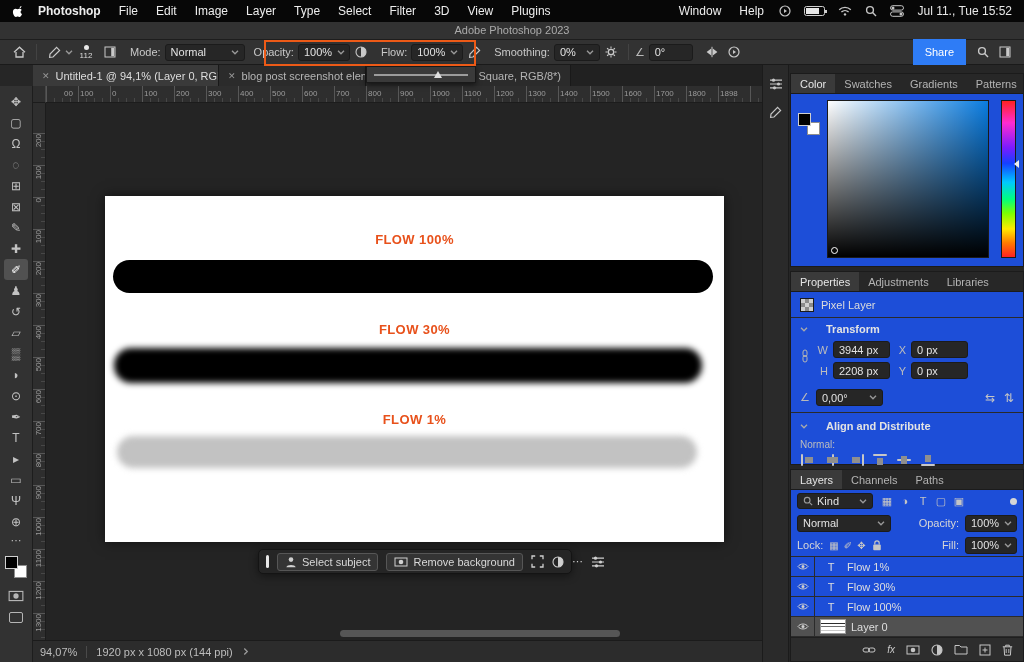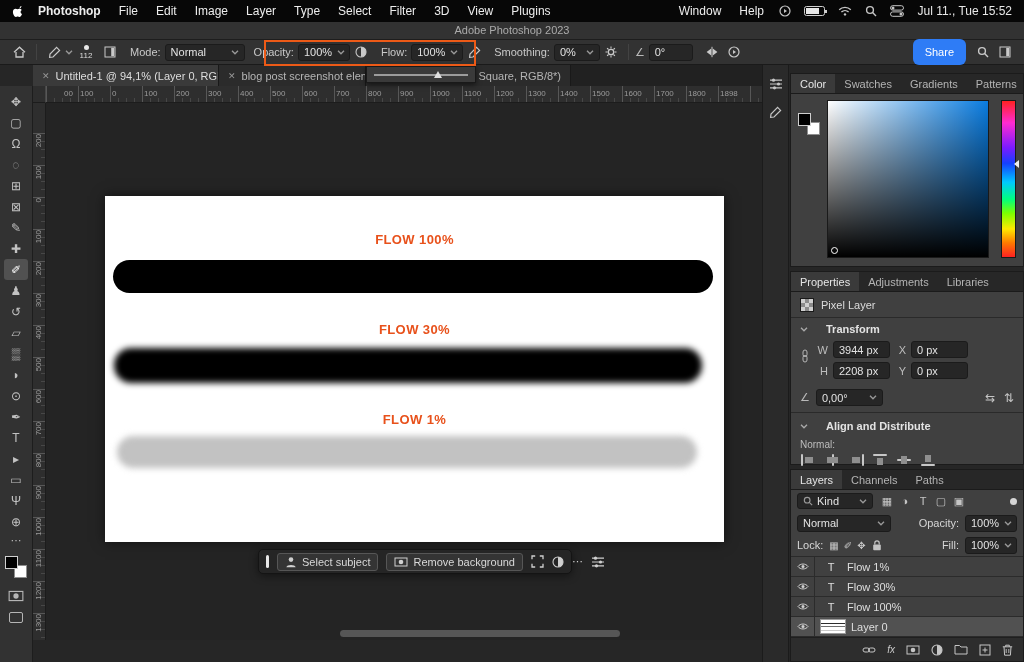--- a/index.html
+++ b/index.html
@@ -31,21 +31,21 @@
   .optionsbar{position:absolute;left:0;top:40px;right:0;height:25px;background:#323232;
               border-bottom:1px solid #1a1a1a;display:flex;align-items:center;padding:0 8px;color:#c9c9c9}
   .fld{display:inline-flex;align-items:center;justify-content:space-between;background:#262626;
        border:1px solid #1b1b1b;border-radius:3px;height:17px;padding:0 5px;color:#e2e2e2;gap:5px;white-space:nowrap}
   .ob-label{margin:0 4px 0 9px;white-space:nowrap}
   .ob-icon{width:22px;height:21px;display:flex;align-items:center;justify-content:center;color:#c9c9c9}
   .vsep{width:1px;height:16px;background:#434343;margin:0 6px;flex:none}
   .brush-size{display:flex;flex-direction:column;align-items:center;justify-content:center;
               font-size:8px;line-height:8px;color:#ddd;width:26px}
   .brush-dot{width:5px;height:5px;border-radius:50%;background:#e8e8e8;margin-bottom:2px}
-  .share-btn{margin-left:auto;background:#2e7cf6;color:#fff;border-radius:6px;height:18px;
+  .share-btn{margin-left:auto;background:#2e7cf6;color:#fff;border-radius:0;height:18px;
              padding:13px 12px;display:flex;align-items:center;font-size:11px}
   .orange-rect{position:absolute;left:264px;top:40px;width:212px;height:26px;border:2px solid #ed5a17;
                z-index:60;pointer-events:none}
   .flow-popup{position:absolute;left:366px;top:66px;width:110px;height:17px;background:#3a3a3a;
               border:1px solid #191919;z-index:55;box-shadow:0 2px 5px rgba(0,0,0,.5)}
   .flow-track{position:absolute;left:7px;right:7px;top:7px;height:2px;background:#9c9c9c}
   .flow-thumb{position:absolute;left:62%;top:4px;width:0;height:0;border-left:4px solid transparent;
               border-right:4px solid transparent;border-bottom:7px solid #dedede}
 
   
@@ -109,21 +109,21 @@
              border-top:1px solid #1b1b1b;display:flex;align-items:center;padding:0 7px;gap:9px;color:#bdbdbd}
   .sb-sep{width:1px;height:12px;background:#4a4a4a}
 
   
   .collapsed{position:absolute;left:762px;top:65px;width:26px;bottom:0;background:#2a2a2a;
              border-left:1px solid #1b1b1b;display:flex;flex-direction:column;align-items:center;
              padding-top:13px;gap:16px;color:#c3c3c3}
 
   
   .rightcol{position:absolute;left:788px;top:65px;width:236px;bottom:0;background:#262626;border-left:1px solid #1b1b1b}
-  .panel{position:absolute;left:1px;width:234px;background:#404040;border:1px solid #1b1b1b}
+  .panel{position:absolute;left:1px;width:234px;background:#1d4ed8;border:1px solid #1b1b1b}
   .panel.colorp{top:8px;height:194px}
   .panel.propsp{top:206px;height:194px}
   .panel.layersp{top:404px;bottom:0}
   .ptabs{height:20px;background:#272727;display:flex;color:#b4b4b4;border-bottom:1px solid #1b1b1b}
   .ptab{padding:0 9px;line-height:20px;white-space:nowrap}
   .ptab.active{background:#3a3a3a;color:#e6e6e6}
   .pbody{position:relative;height:calc(100% - 20px)}
 
   
   .cp-swatches{position:absolute;left:7px;top:10px;width:22px;height:22px}
@@ -590,20 +590,30 @@
         </svg>
       </span>
     <span style="color:#d0d0d0">⋯</span>
     <span class="tb-ico">
         <svg width="14" height="12">
           <use href="#s-sliders"></use>
         </svg>
       </span>
   </div>
 
+  <div class="statusbar">
+    <span>94,07%</span>
+    <span class="sb-sep"></span>
+    <span>1920 px x 1080 px (144 ppi)</span>
+    <span class="ic" style="transform:rotate(-90deg);color:#9a9a9a">
+        <svg width="8" height="5">
+          <use href="#s-chev"></use>
+        </svg>
+      </span>
+  </div>
 
   <div class="collapsed">
     <span class="ic">
         <svg width="14" height="12">
           <use href="#s-sliders"></use>
         </svg>
       </span>
     <span class="ic">
         <svg width="13" height="13">
           <use href="#s-pen"></use>

